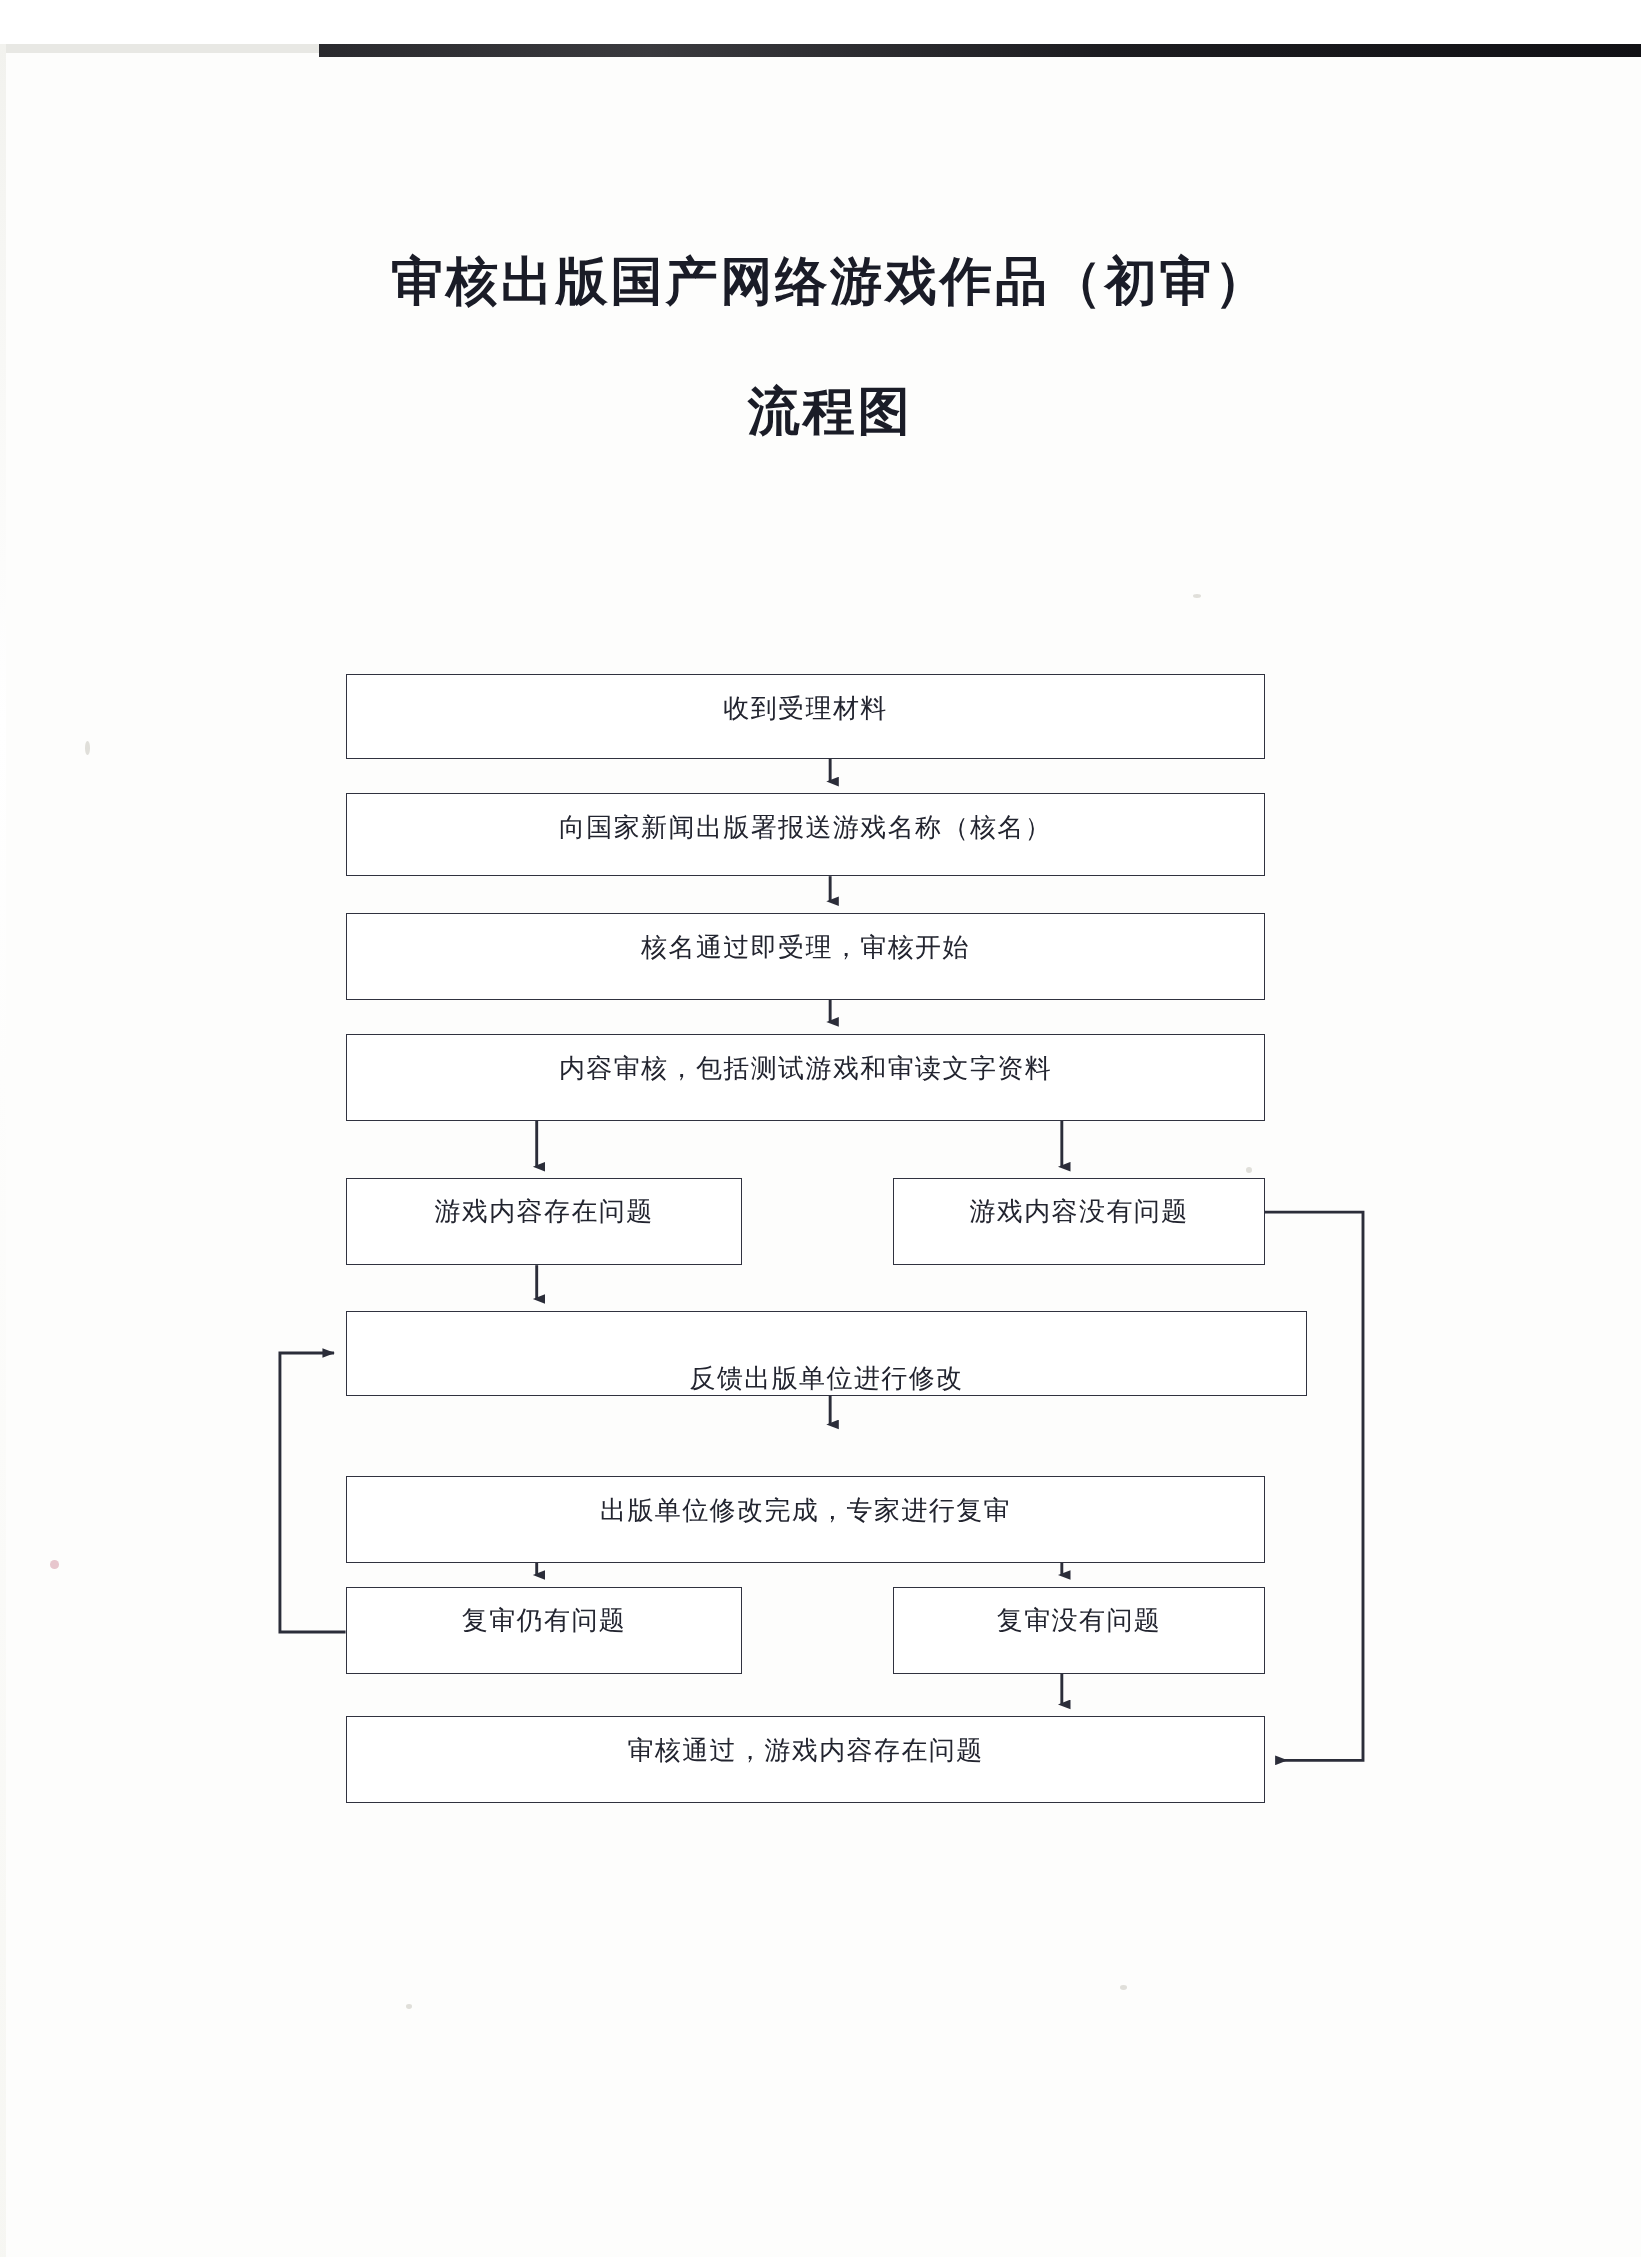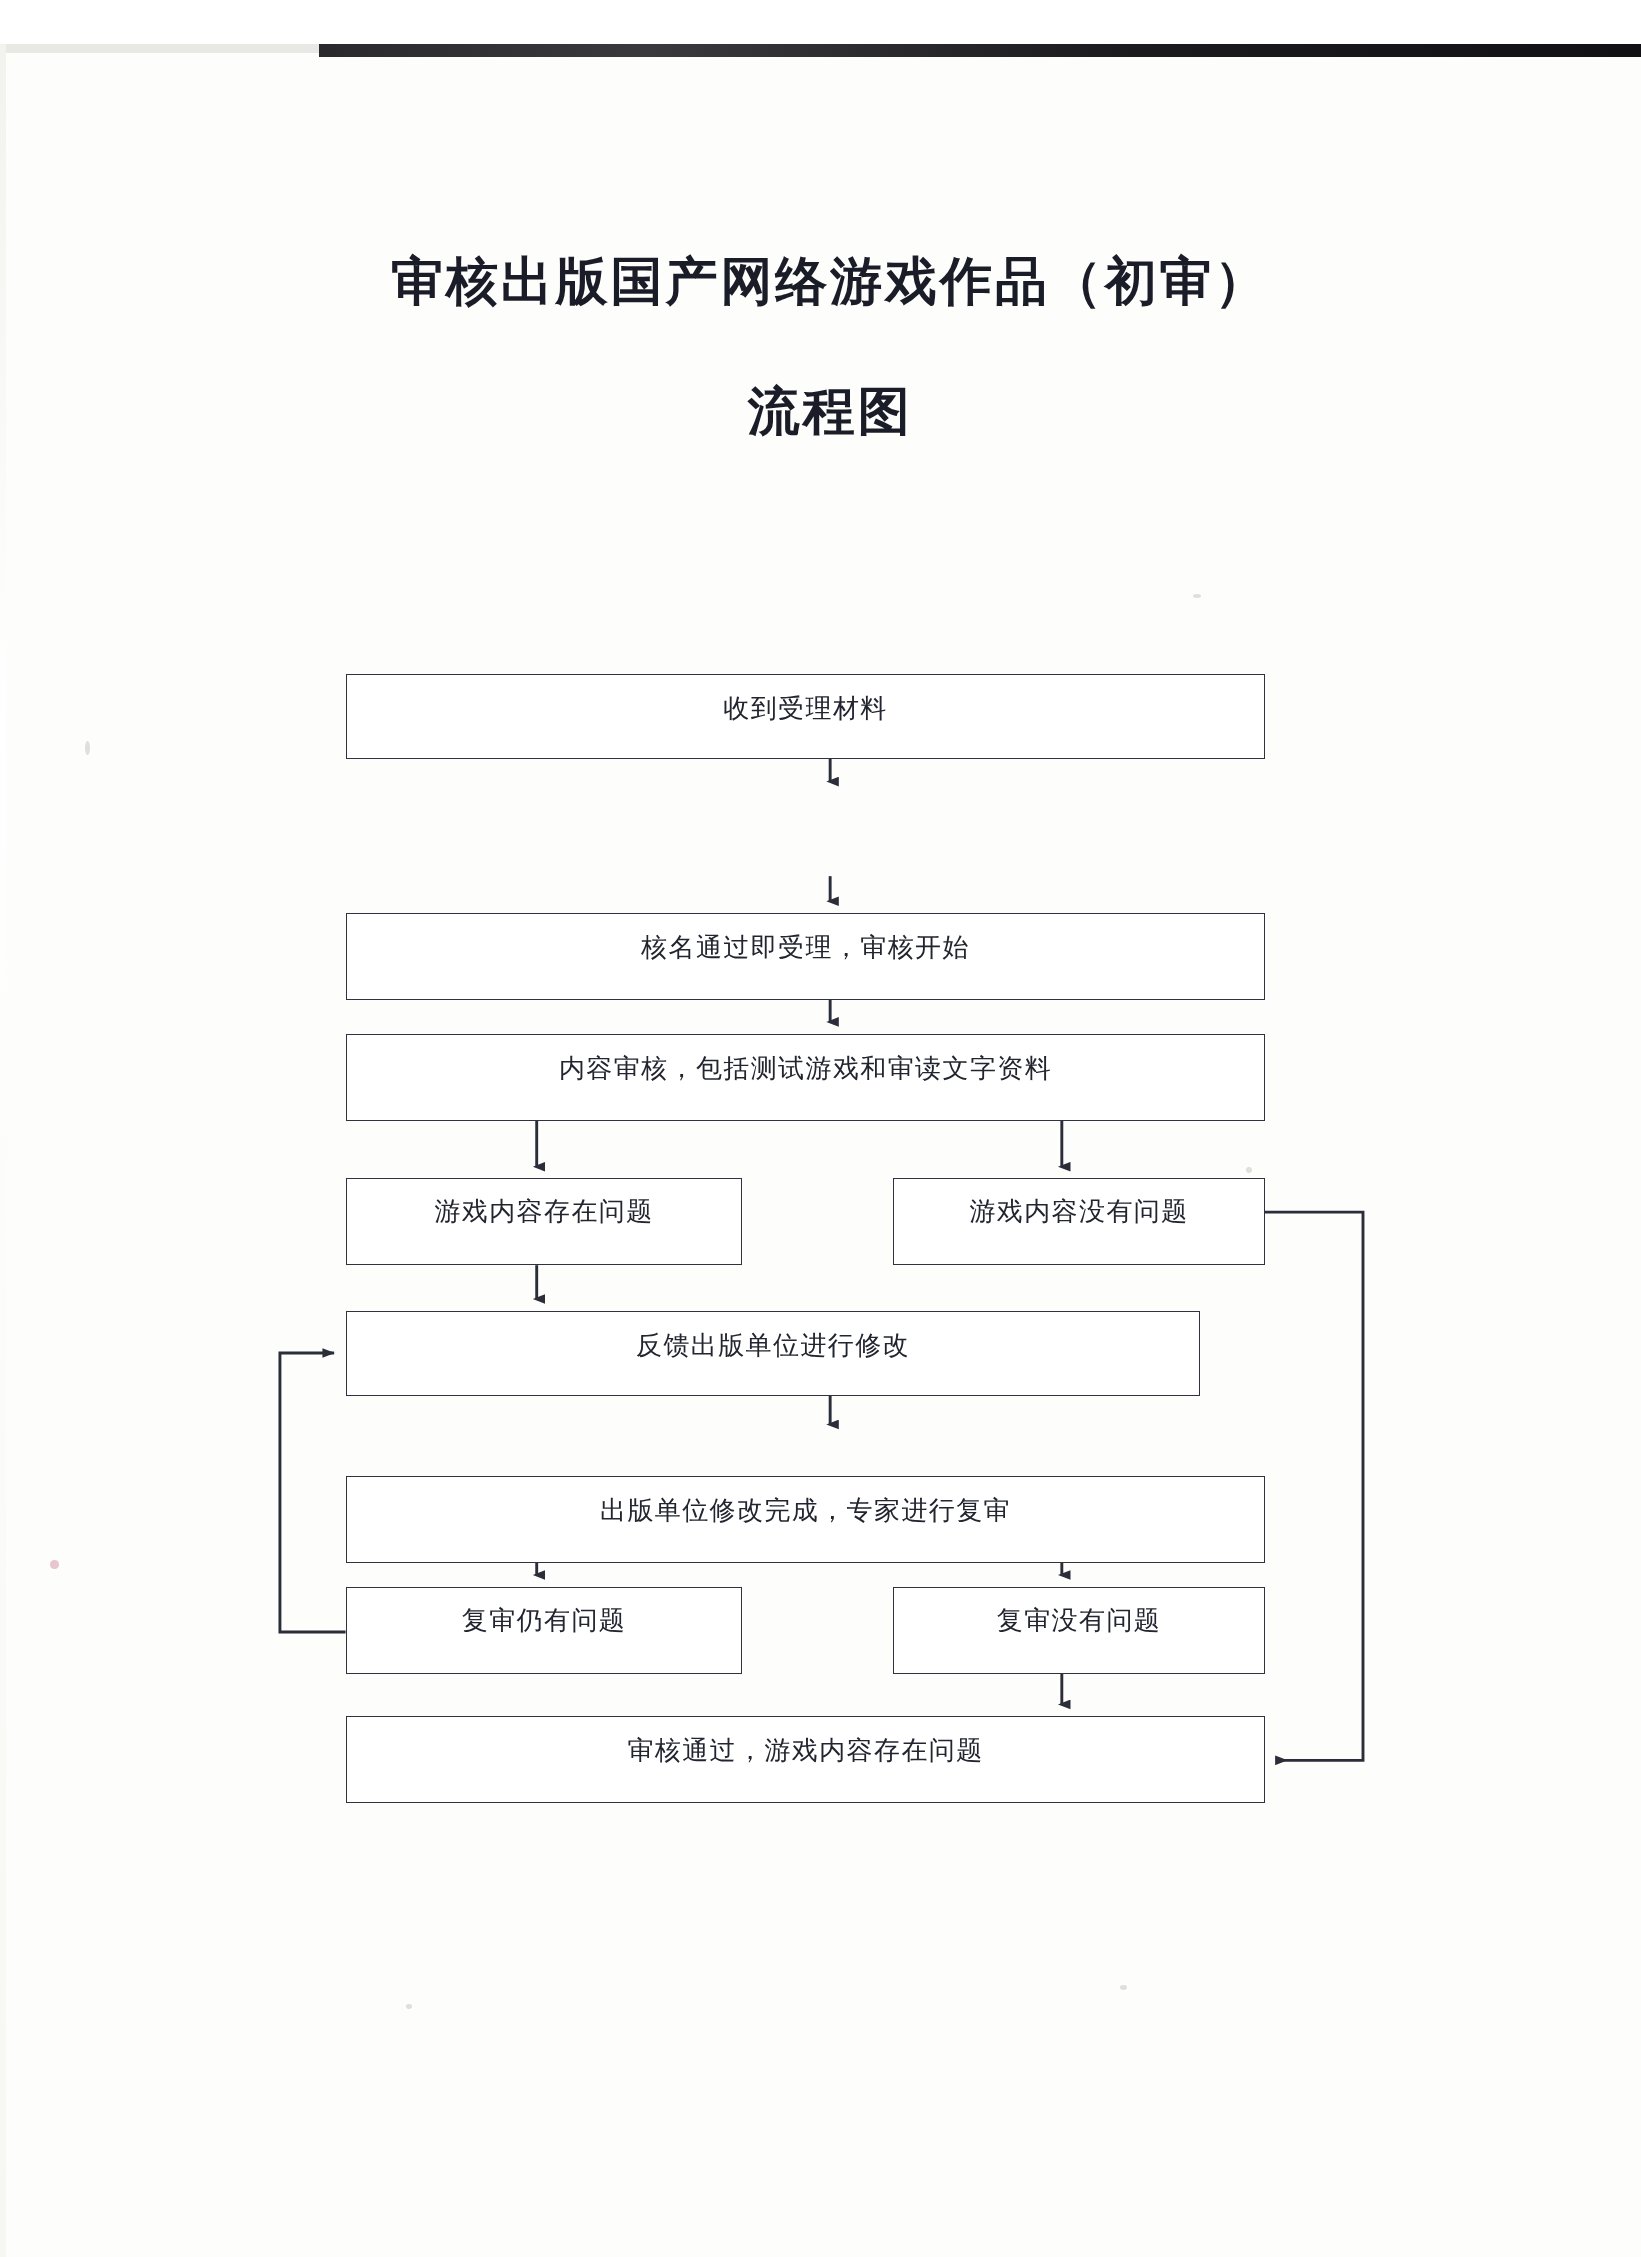--- a/index.html
+++ b/index.html
@@ -168,38 +168,41 @@
         <path d="M358,1645 L290,1645 L290,1356 L346,1356" marker-end="url(#arrow-right)"></path>
 
         <path d="M1310,1210 L1412,1210 L1412,1778 L1322,1778" marker-end="url(#arrow-left)"></path>
       </g>
     </svg>
 
     <div class="node" style="left:346px; top:630px;  width:919px; height:85px;">
       <span class="node-label">收到受理材料</span>
     </div>
 
+    <div class="node" style="left:346px; top:749px;  width:919px; height:83px;">
+      <span class="node-label">向国家新闻出版署报送游戏名称（核名）</span>
+    </div>
 
     <div class="node" style="left:346px; top:869px;  width:919px; height:87px;">
       <span class="node-label">核名通过即受理，审核开始</span>
     </div>
 
     <div class="node" style="left:346px; top:990px; width:919px; height:87px;">
       <span class="node-label">内容审核，包括测试游戏和审读文字资料</span>
     </div>
 
     <div class="node small" style="left:893px; top:1134px; width:372px; height:87px;">
       <span class="node-label">游戏内容没有问题</span>
     </div>
 
     <div class="node small" style="left:346px; top:1134px; width:396px; height:87px;">
       <span class="node-label">游戏内容存在问题</span>
     </div>
 
-    <div class="node" style="left:346px; top:1267px; width:854px; height:85px;">
+    <div class="node" style="left:346px; top:1267px; width:961px; height:85px;align-items:flex-end;">
       <span class="node-label">反馈出版单位进行修改</span>
     </div>
 
     <div class="node" style="left:346px; top:1432px; width:919px; height:87px;">
       <span class="node-label">出版单位修改完成，专家进行复审</span>
     </div>
 
     <div class="node small" style="left:346px; top:1543px; width:396px; height:87px;">
       <span class="node-label">复审仍有问题</span>
     </div>

